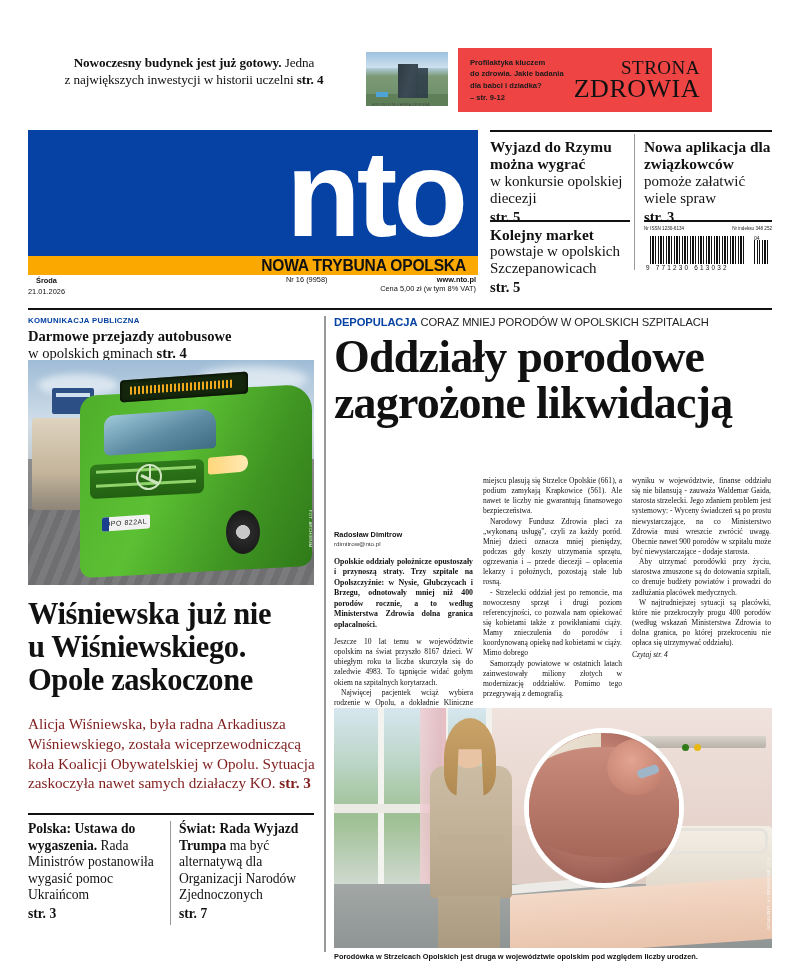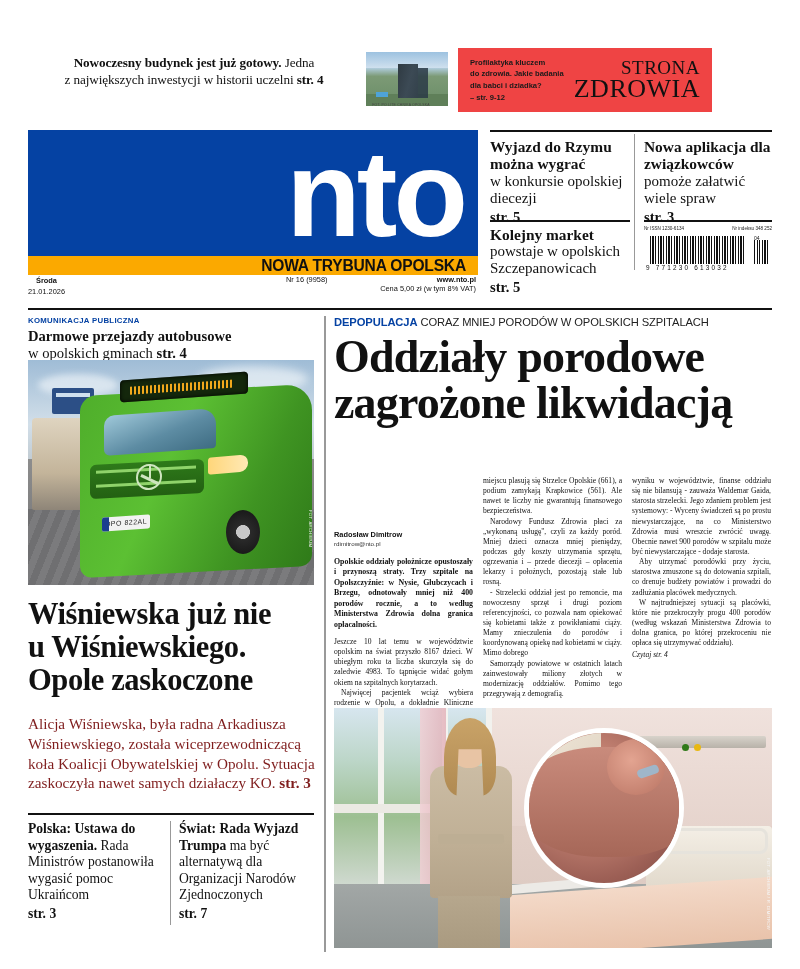--- a/index.html
+++ b/index.html
@@ -637,16 +637,17 @@
         <div class="woman-hair"></div>
         <div class="baby-circle">
           <div class="bpillow"></div>
           <div class="bwrap"></div>
           <div class="bhead"></div>
           <div class="btube"></div>
         </div>
         <div class="ms-photo-credit">FOT. ARCHIWUM / R. DIMITROW</div>
       </div>
 
+      <div class="ms-caption">Porodówka w Strzelcach Opolskich jest druga w województwie opolskim pod względem liczby urodzeń.</div>
     </div>
 
   </div>
 </div>
 
 </body></html>

